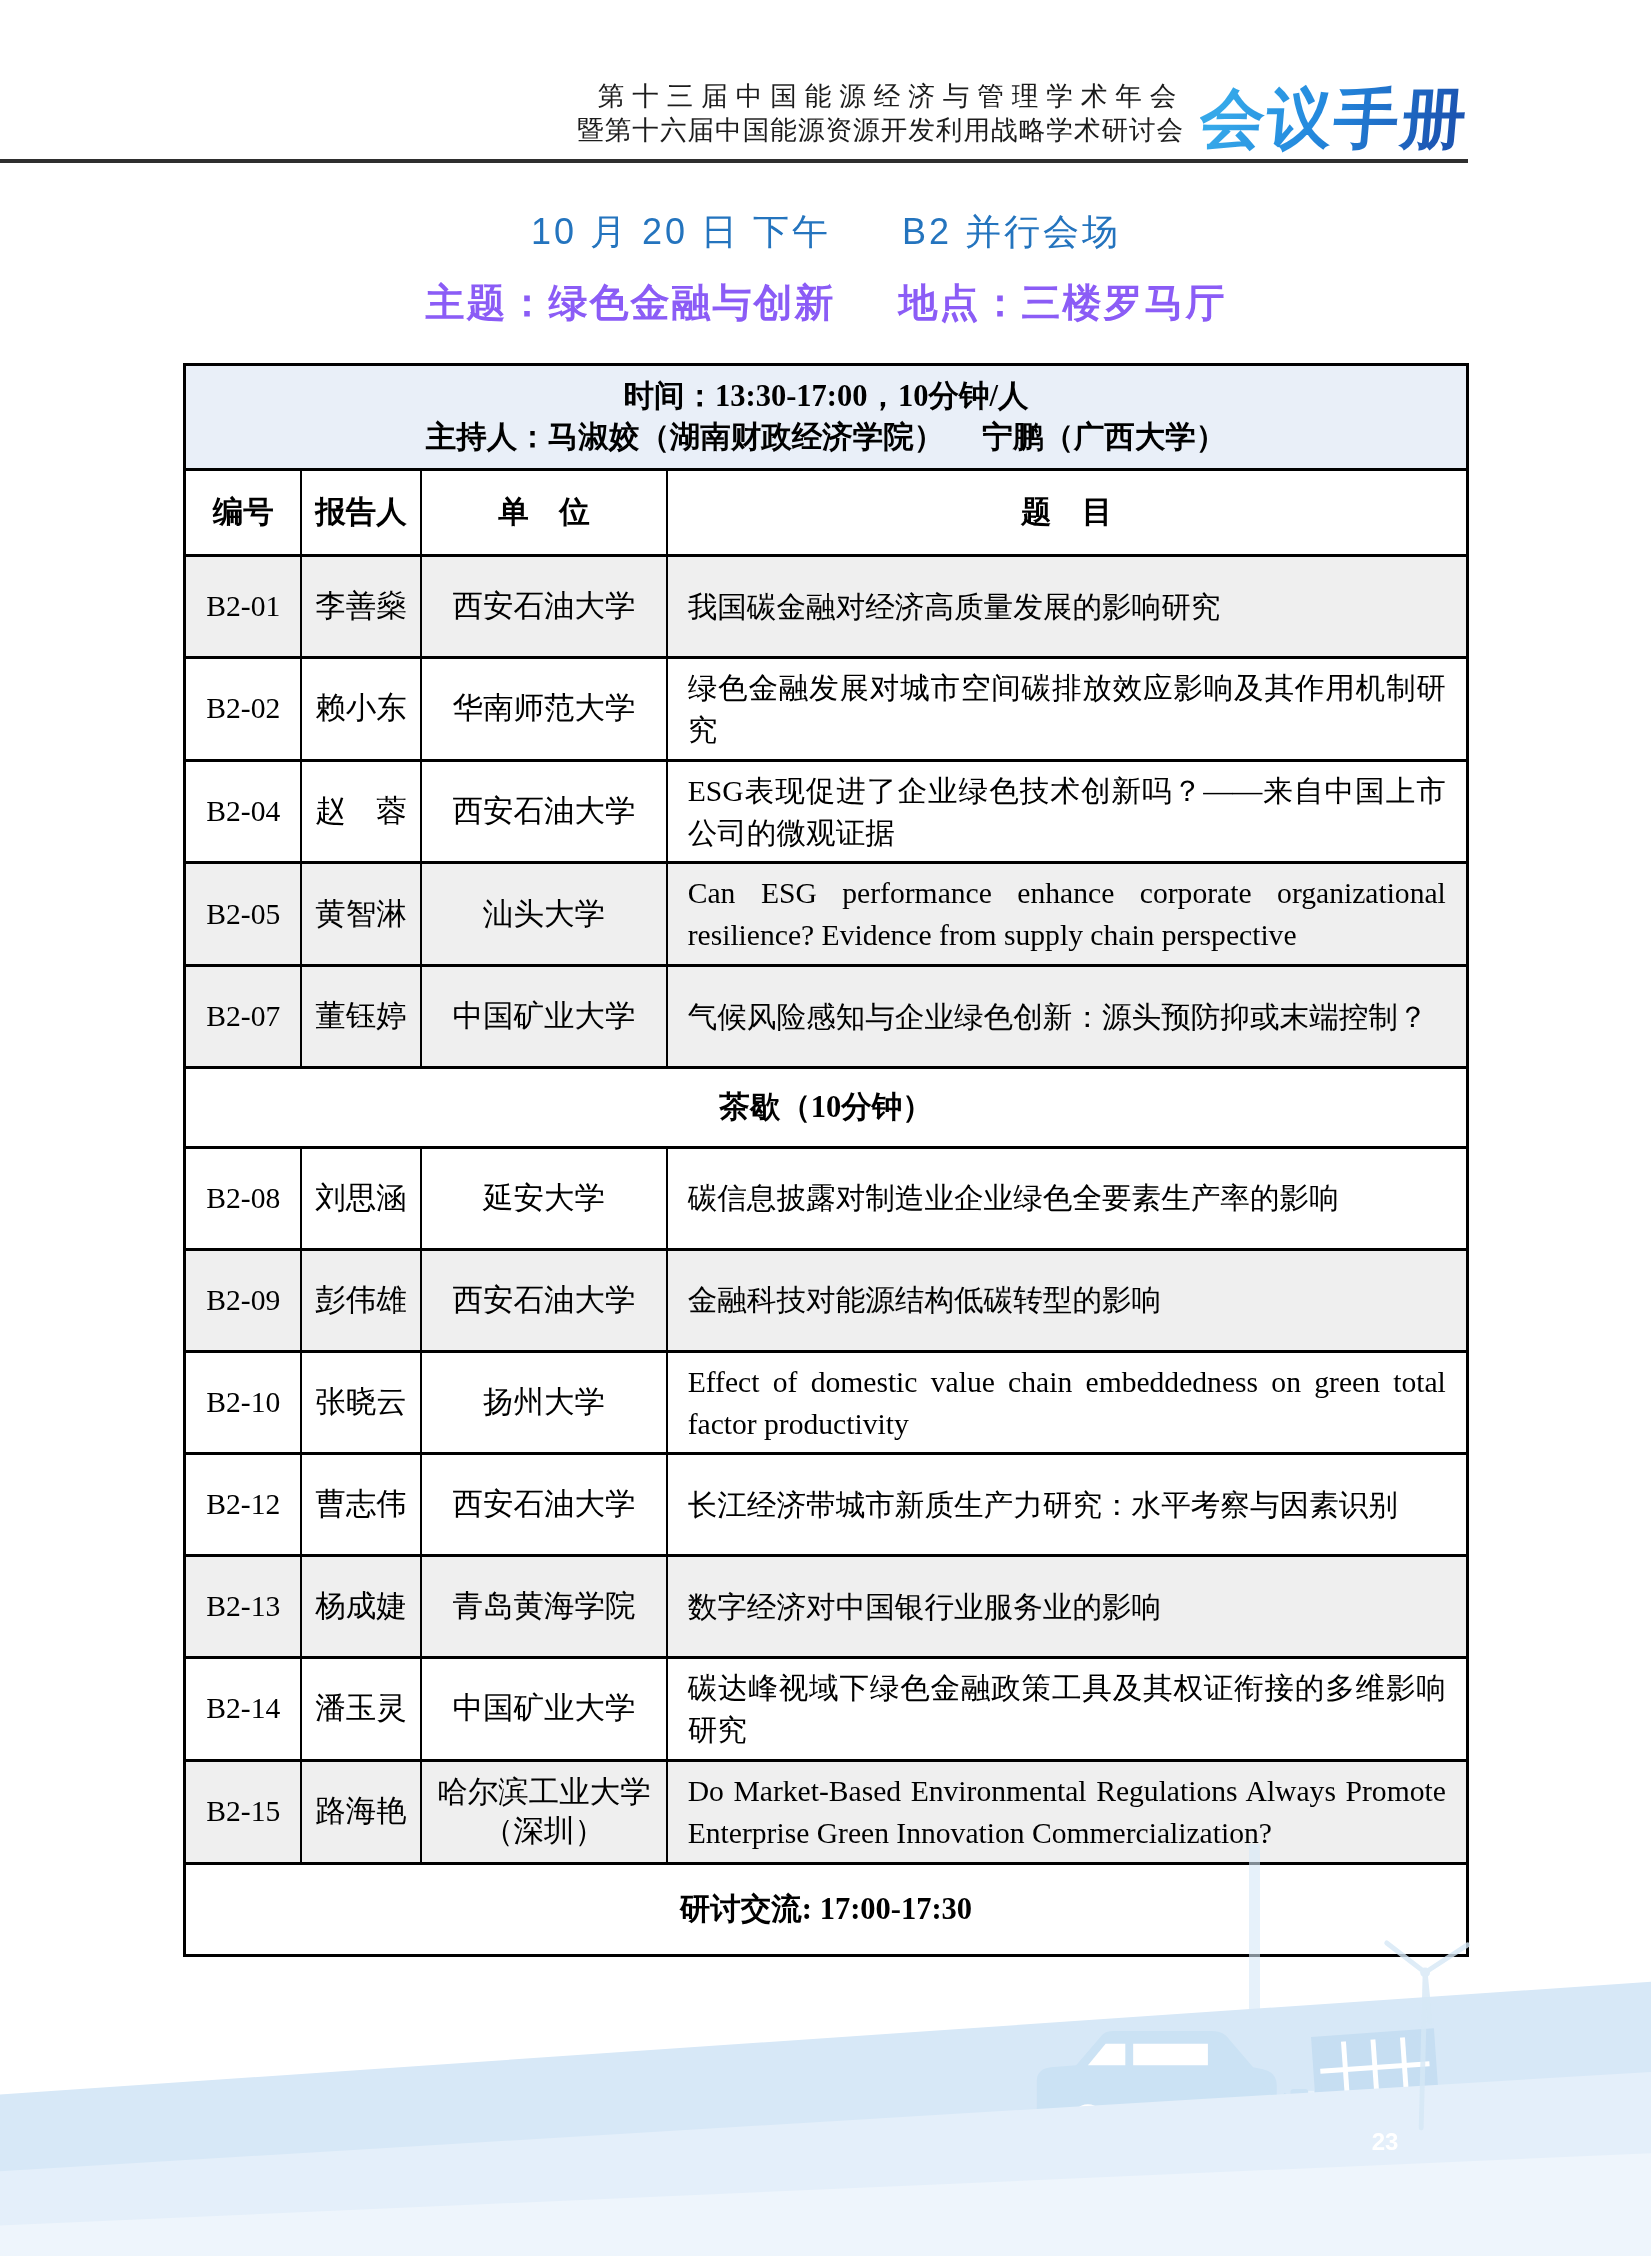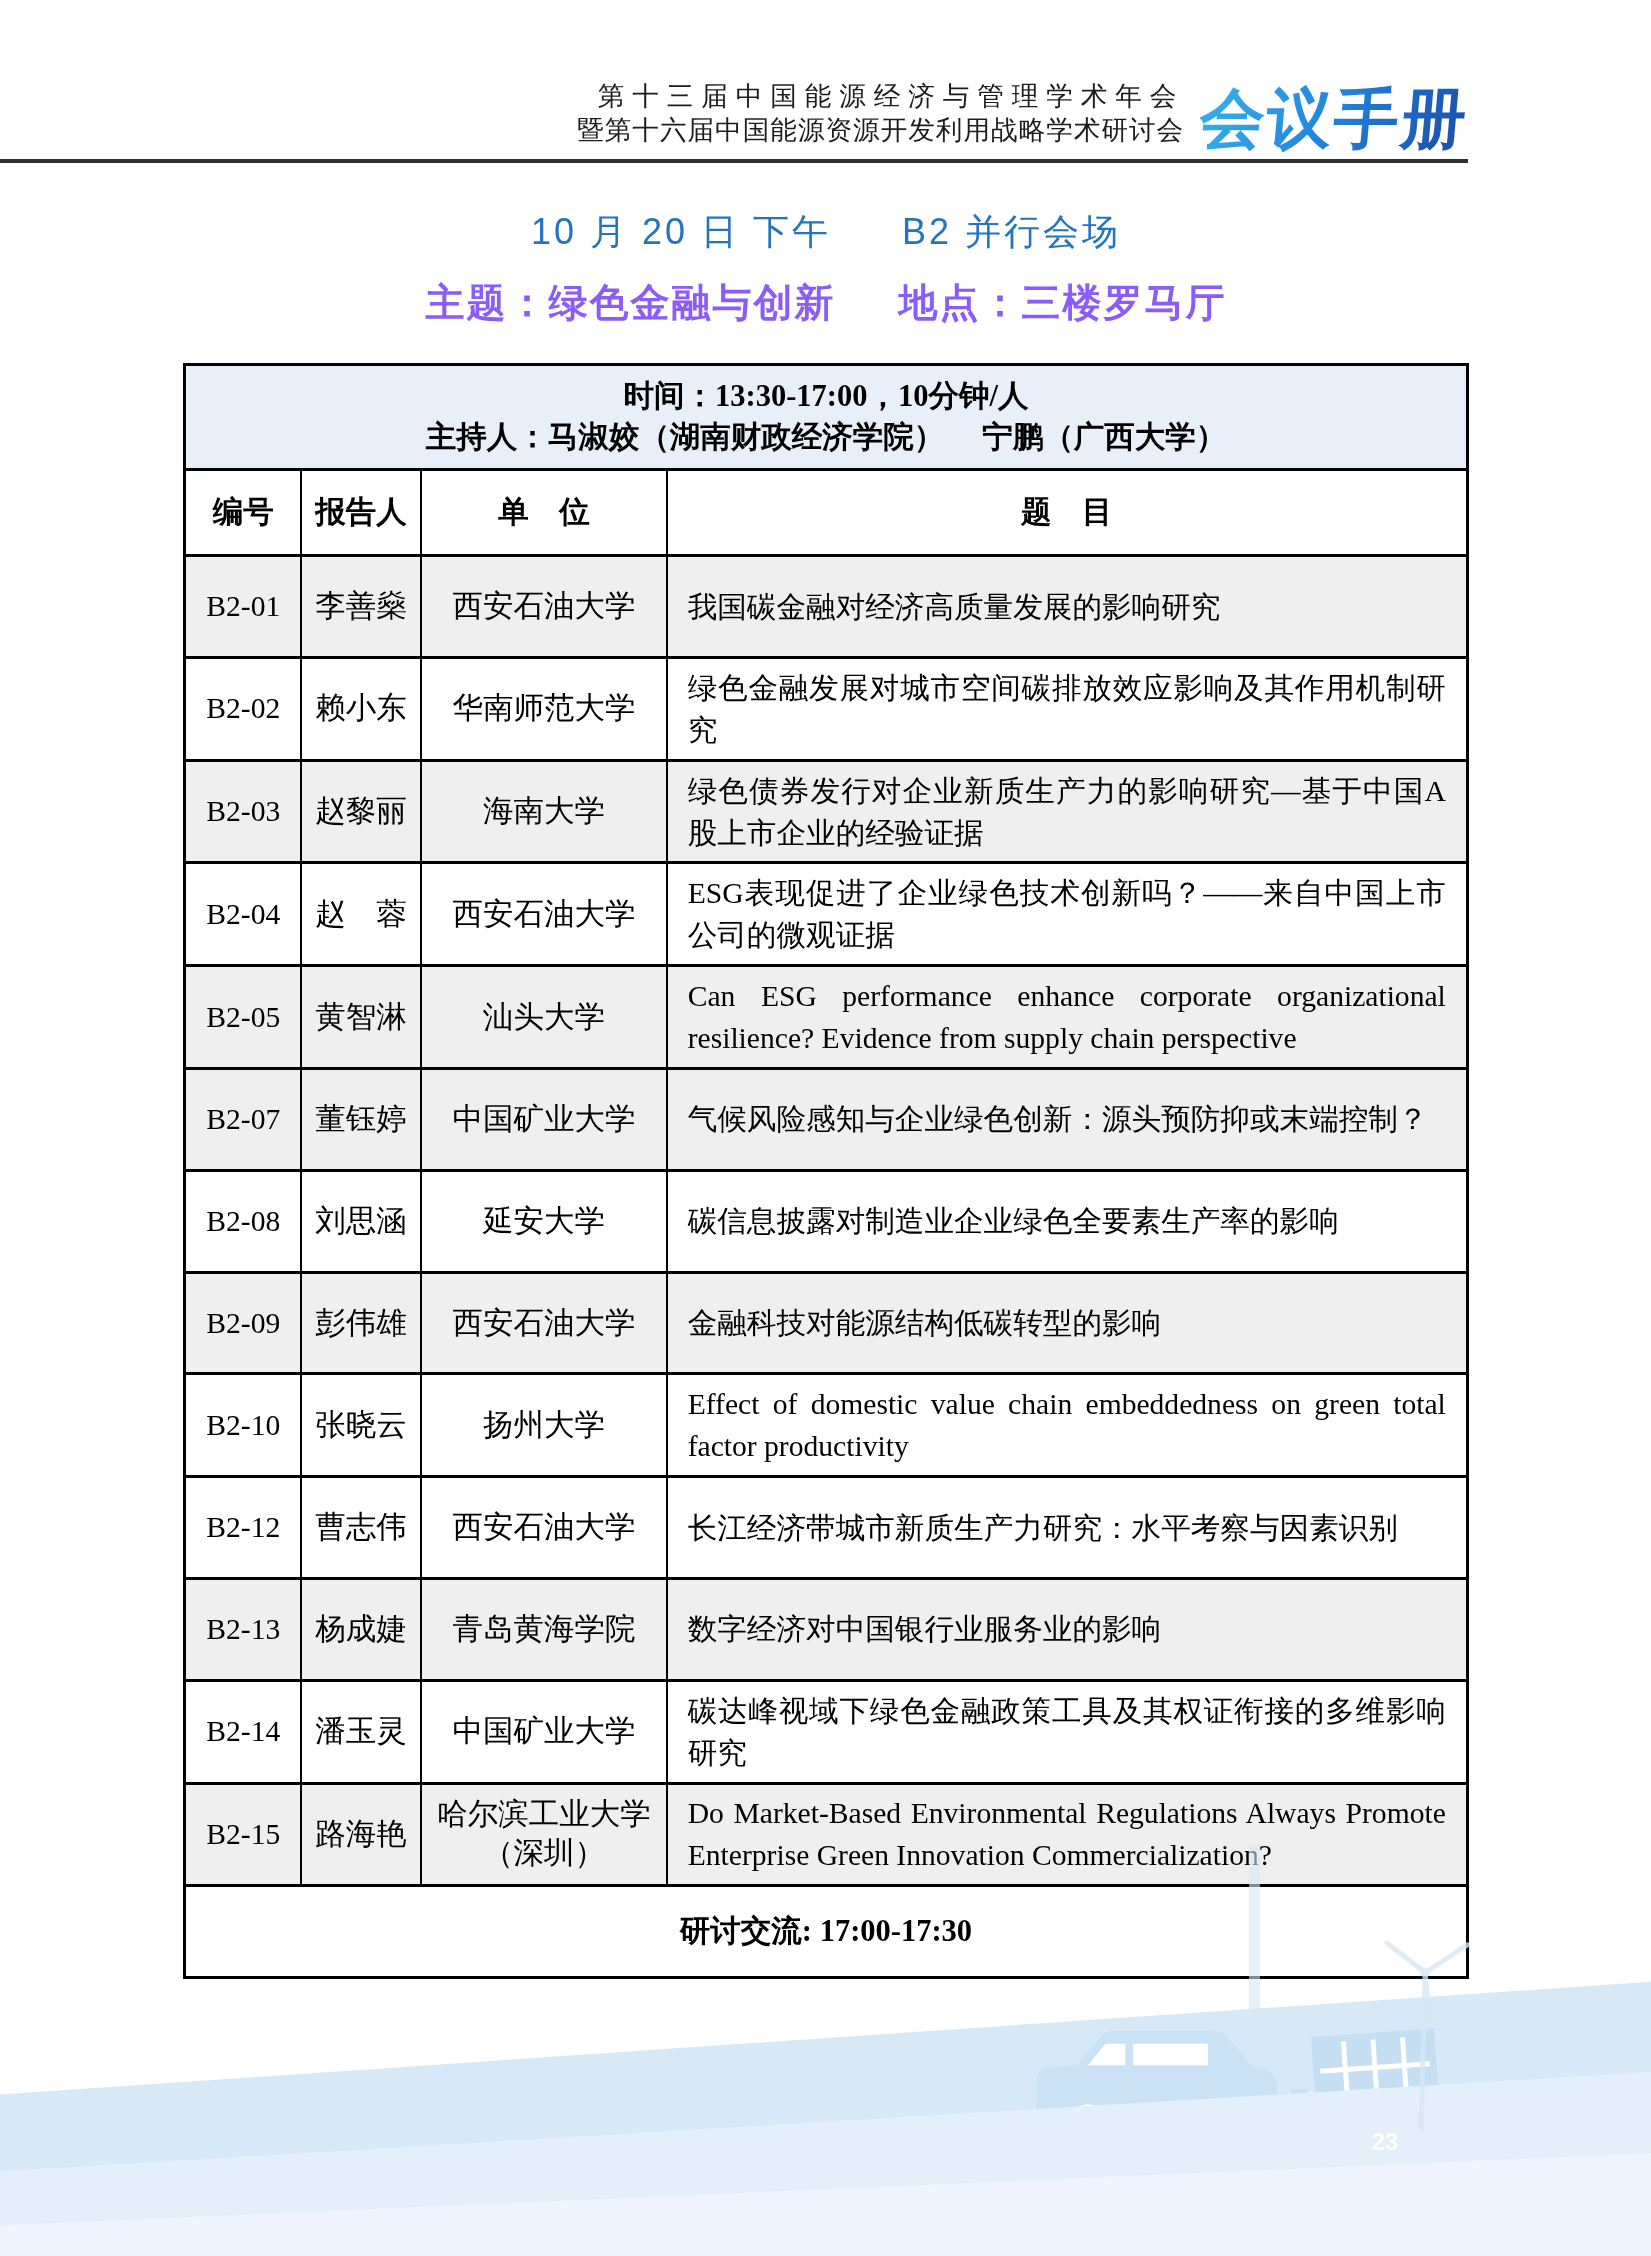--- a/index.html
+++ b/index.html
@@ -150,45 +150,42 @@
       <td class="c-speaker">李善燊</td>
       <td class="c-affil">西安石油大学</td>
       <td class="c-title">我国碳金融对经济高质量发展的影响研究</td>
     </tr>
     <tr>
       <td class="c-id">B2-02</td>
       <td class="c-speaker">赖小东</td>
       <td class="c-affil">华南师范大学</td>
       <td class="c-title">绿色金融发展对城市空间碳排放效应影响及其作用机制研究</td>
     </tr>
-    <tr class="shaded">
-      <td class="c-id">B2-03</td>
-      <td class="c-speaker">赵黎丽</td>
-      <td class="c-affil">海南大学</td>
-      <td class="c-title">绿色债券发行对企业新质生产力的影响研究—基于中国A股上市企业的经验证据</td>
-    </tr>
     <tr>
       <td class="c-id">B2-04</td>
       <td class="c-speaker">赵　蓉</td>
       <td class="c-affil">西安石油大学</td>
       <td class="c-title">ESG表现促进了企业绿色技术创新吗？——来自中国上市公司的微观证据</td>
     </tr>
     <tr class="shaded">
       <td class="c-id">B2-05</td>
       <td class="c-speaker">黄智淋</td>
       <td class="c-affil">汕头大学</td>
       <td class="c-title">Can ESG performance enhance corporate organizational resilience? Evidence from supply chain perspective</td>
     </tr>
     <tr class="shaded">
       <td class="c-id">B2-07</td>
       <td class="c-speaker">董钰婷</td>
       <td class="c-affil">中国矿业大学</td>
       <td class="c-title">气候风险感知与企业绿色创新：源头预防抑或末端控制？</td>
     </tr>
     <tr>
+      <td colspan="4" class="break-cell">茶歇（10分钟）</td>
+    </tr>
+    <tr>
       <td class="c-id">B2-08</td>
       <td class="c-speaker">刘思涵</td>
       <td class="c-affil">延安大学</td>
       <td class="c-title">碳信息披露对制造业企业绿色全要素生产率的影响</td>
     </tr>
     <tr class="shaded">
       <td class="c-id">B2-09</td>
       <td class="c-speaker">彭伟雄</td>
       <td class="c-affil">西安石油大学</td>
       <td class="c-title">金融科技对能源结构低碳转型的影响</td>

